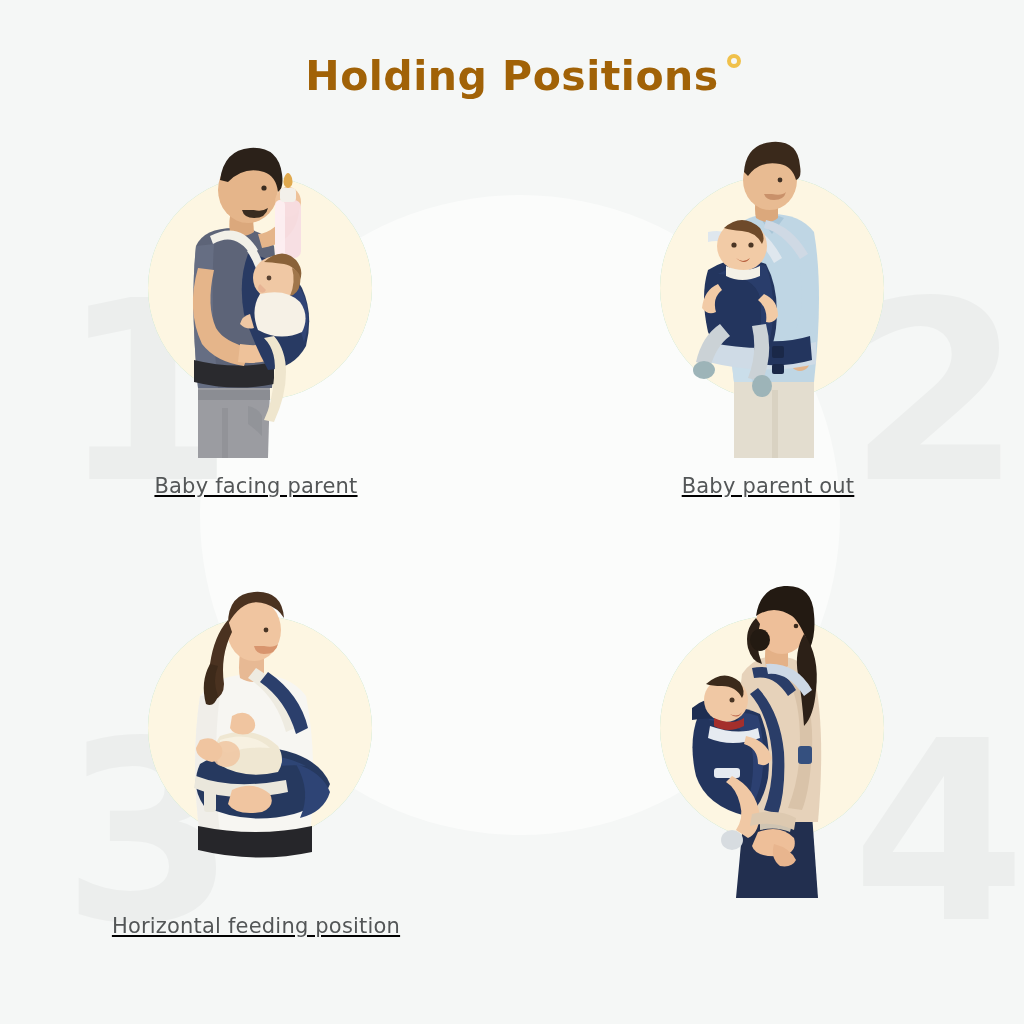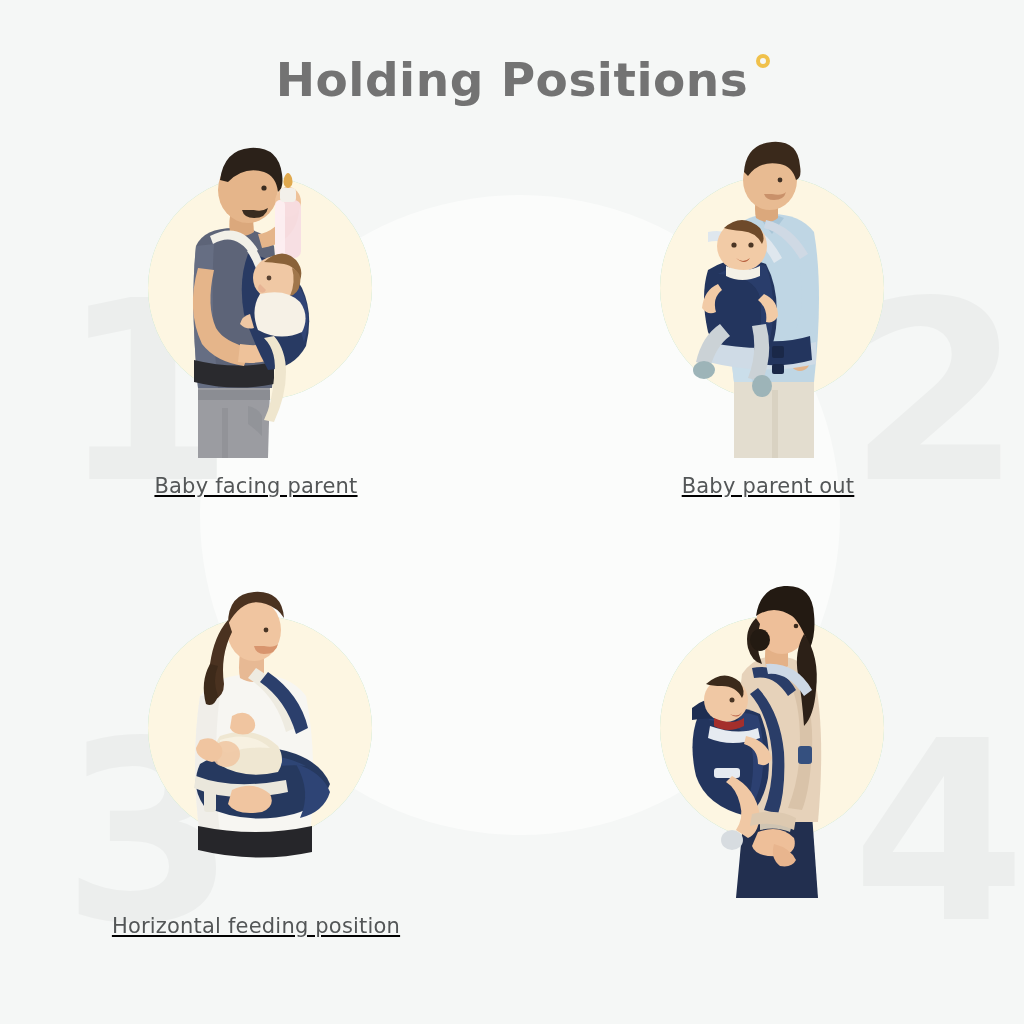--- a/index.html
+++ b/index.html
@@ -44,23 +44,23 @@
     position: absolute;
     z-index: 5;
     top: 52px; left: 0; width: 1024px;
     text-align: center;
   }
   .title {
     display: inline-block;
     position: relative;
     font-family: "DejaVu Sans", sans-serif;
     font-weight: 700;
-    font-size: 47px;
+    font-size: 41px;
     letter-spacing: .5px;
-    color: #737373;
+    color: #a16207;
   }
   .title-dot {
     position: absolute;
     right: -22px; top: 2px;
     width: 14px; height: 14px;
     border-radius: 50%;
     border: 4px solid #f0c14b;
     background: #f5f7f6;
   }
 

